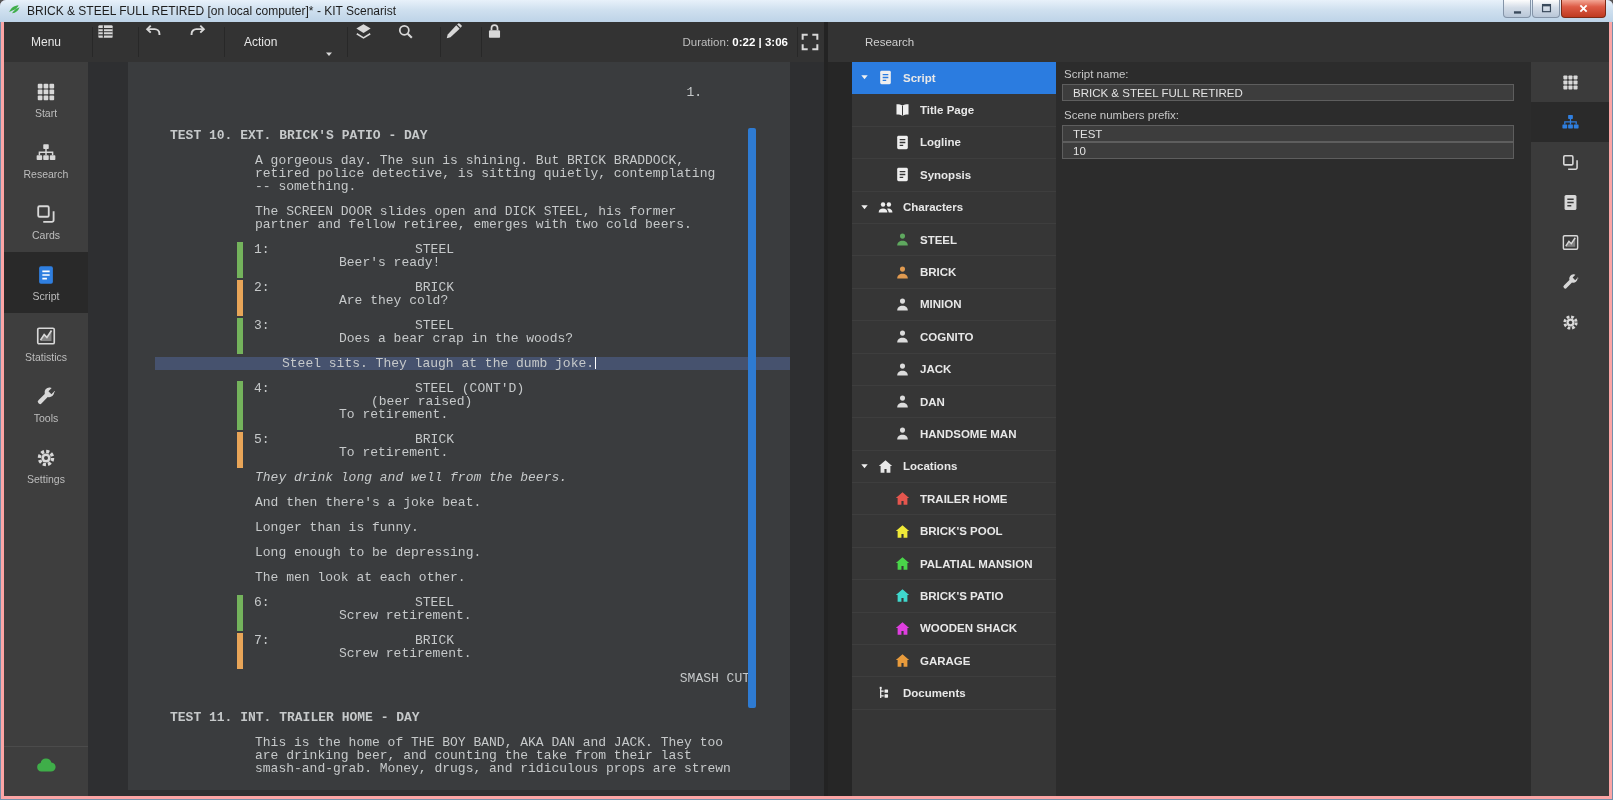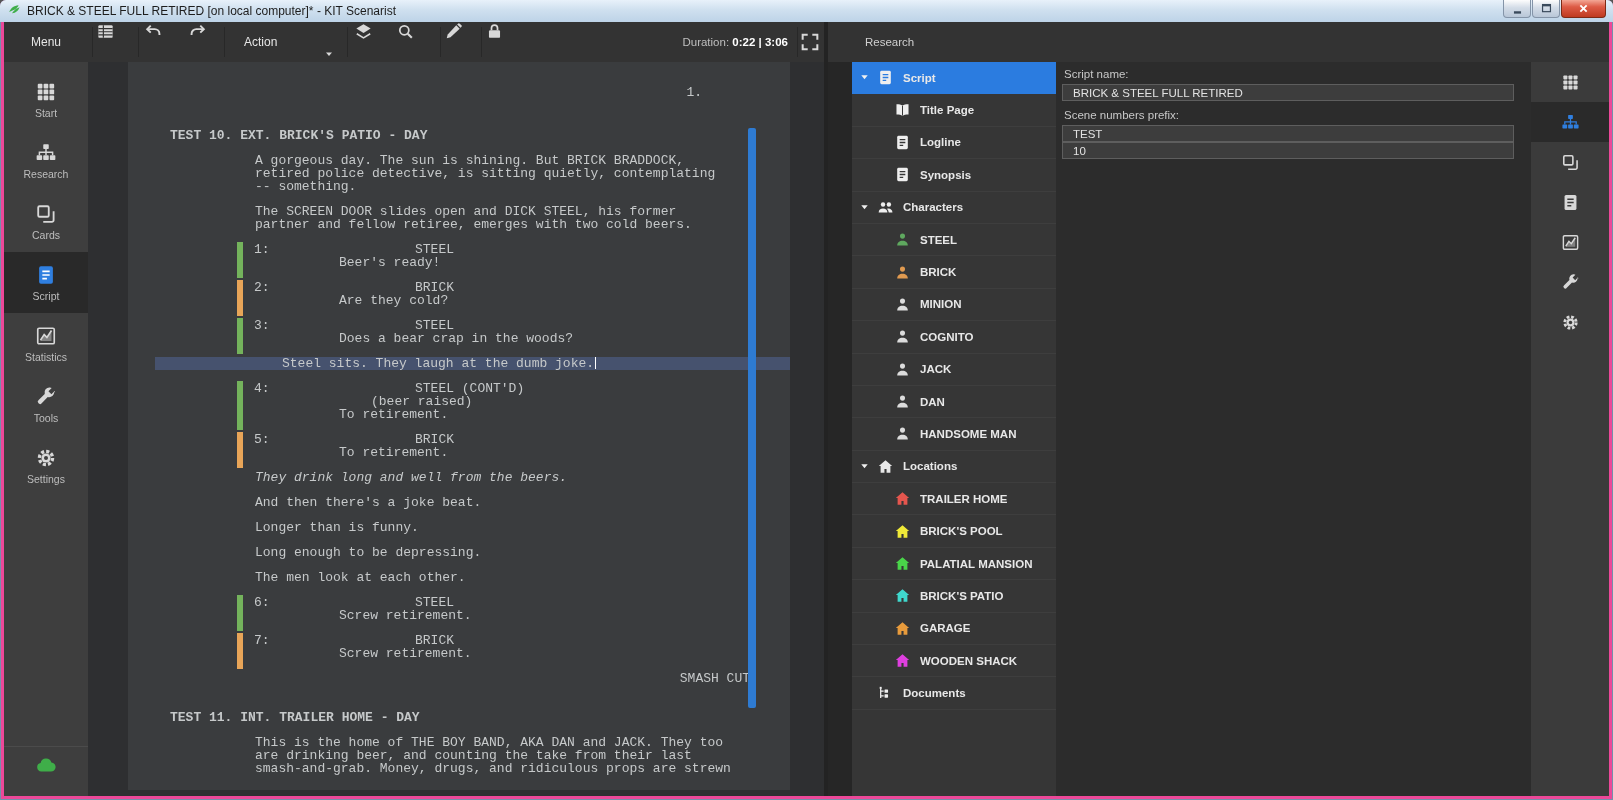--- a/index.html
+++ b/index.html
@@ -1,18 +1,18 @@
 <!DOCTYPE html>
 <html><head>
 <meta charset="utf-8">
 <style>
   html,body{margin:0;padding:0;background:#555;}
   body{width:1613px;height:800px;position:relative;overflow:hidden;
        font-family:"Liberation Sans",sans-serif;-webkit-font-smoothing:antialiased;}
-  .window{position:absolute;inset:0;background:#ec4899;border-radius:6px 6px 0 0;
+  .window{position:absolute;inset:0;background:#fca5a5;border-radius:6px 6px 0 0;
           box-shadow:inset 0 0 0 1px #7490ab;}
   
   .titlebar{position:absolute;left:0;top:0;right:0;height:22px;border-radius:6px 6px 0 0;
             background:linear-gradient(#e8f1fa,#cfe0ef 45%,#bdd3e7);}
   .app-logo{position:absolute;left:7px;top:3px;width:15px;height:15px;}
   .title-text{position:absolute;left:27px;top:0;line-height:22px;font-size:12px;color:#1d1d1d;}
   .win-btns{position:absolute;top:0;right:7px;display:flex;}
   .wb{width:28px;height:18px;margin-left:1px;border:1px solid #8494a8;border-top:none;
       border-radius:0 0 4px 4px;background:linear-gradient(#fdfdfd,#d3dce7 45%,#b9c7d8);
       display:flex;align-items:center;justify-content:center;box-sizing:border-box;}
@@ -495,29 +495,29 @@
               <span class="tree-label">PALATIAL MANSION</span>
             </div>
             <div class="tree-row lvl1">
               <span class="tree-icon"><svg xmlns="http://www.w3.org/2000/svg" viewBox="0 0 24 24" width="100%" height="100%">
                   <path fill="#3fd8cd" d="M12 3L2.6 11.2h2.5v9.6h5.4v-5.3h3v5.3h5.4v-9.6h2.5z"></path>
                 </svg></span>
               <span class="tree-label">BRICK'S PATIO</span>
             </div>
             <div class="tree-row lvl1">
               <span class="tree-icon"><svg xmlns="http://www.w3.org/2000/svg" viewBox="0 0 24 24" width="100%" height="100%">
+                  <path fill="#df3fdf" d="M12 3L2.6 11.2h2.5v9.6h5.4v-5.3h3v5.3h5.4v-9.6h2.5z"></path>
+                </svg></span>
+              <span class="tree-label">WOODEN SHACK</span>
+            </div>
+            <div class="tree-row lvl1">
+              <span class="tree-icon"><svg xmlns="http://www.w3.org/2000/svg" viewBox="0 0 24 24" width="100%" height="100%">
                   <path fill="#e89b3c" d="M12 3L2.6 11.2h2.5v9.6h5.4v-5.3h3v5.3h5.4v-9.6h2.5z"></path>
                 </svg></span>
               <span class="tree-label">GARAGE</span>
-            </div>
-            <div class="tree-row lvl1">
-              <span class="tree-icon"><svg xmlns="http://www.w3.org/2000/svg" viewBox="0 0 24 24" width="100%" height="100%">
-                  <path fill="#df3fdf" d="M12 3L2.6 11.2h2.5v9.6h5.4v-5.3h3v5.3h5.4v-9.6h2.5z"></path>
-                </svg></span>
-              <span class="tree-label">WOODEN SHACK</span>
             </div>
             <div class="tree-row lvl0 no-arrow">
               <span class="tree-icon"><svg xmlns="http://www.w3.org/2000/svg" viewBox="0 0 24 24" width="100%" height="100%">
                   <g stroke="#efefef" stroke-width="1.8" fill="none">
                     <path d="M5.2 4.5v14M5.2 8.5h4.2M5.2 15.5h4.2"></path>
                   </g>
                   <g fill="#efefef">
                     <rect x="3.8" y="2.6" width="2.8" height="2.8"></rect>
                     <rect x="10.6" y="6.2" width="5" height="4.7" rx="0.8"></rect>
                     <rect x="10.6" y="13.2" width="5" height="4.7" rx="0.8"></rect>

